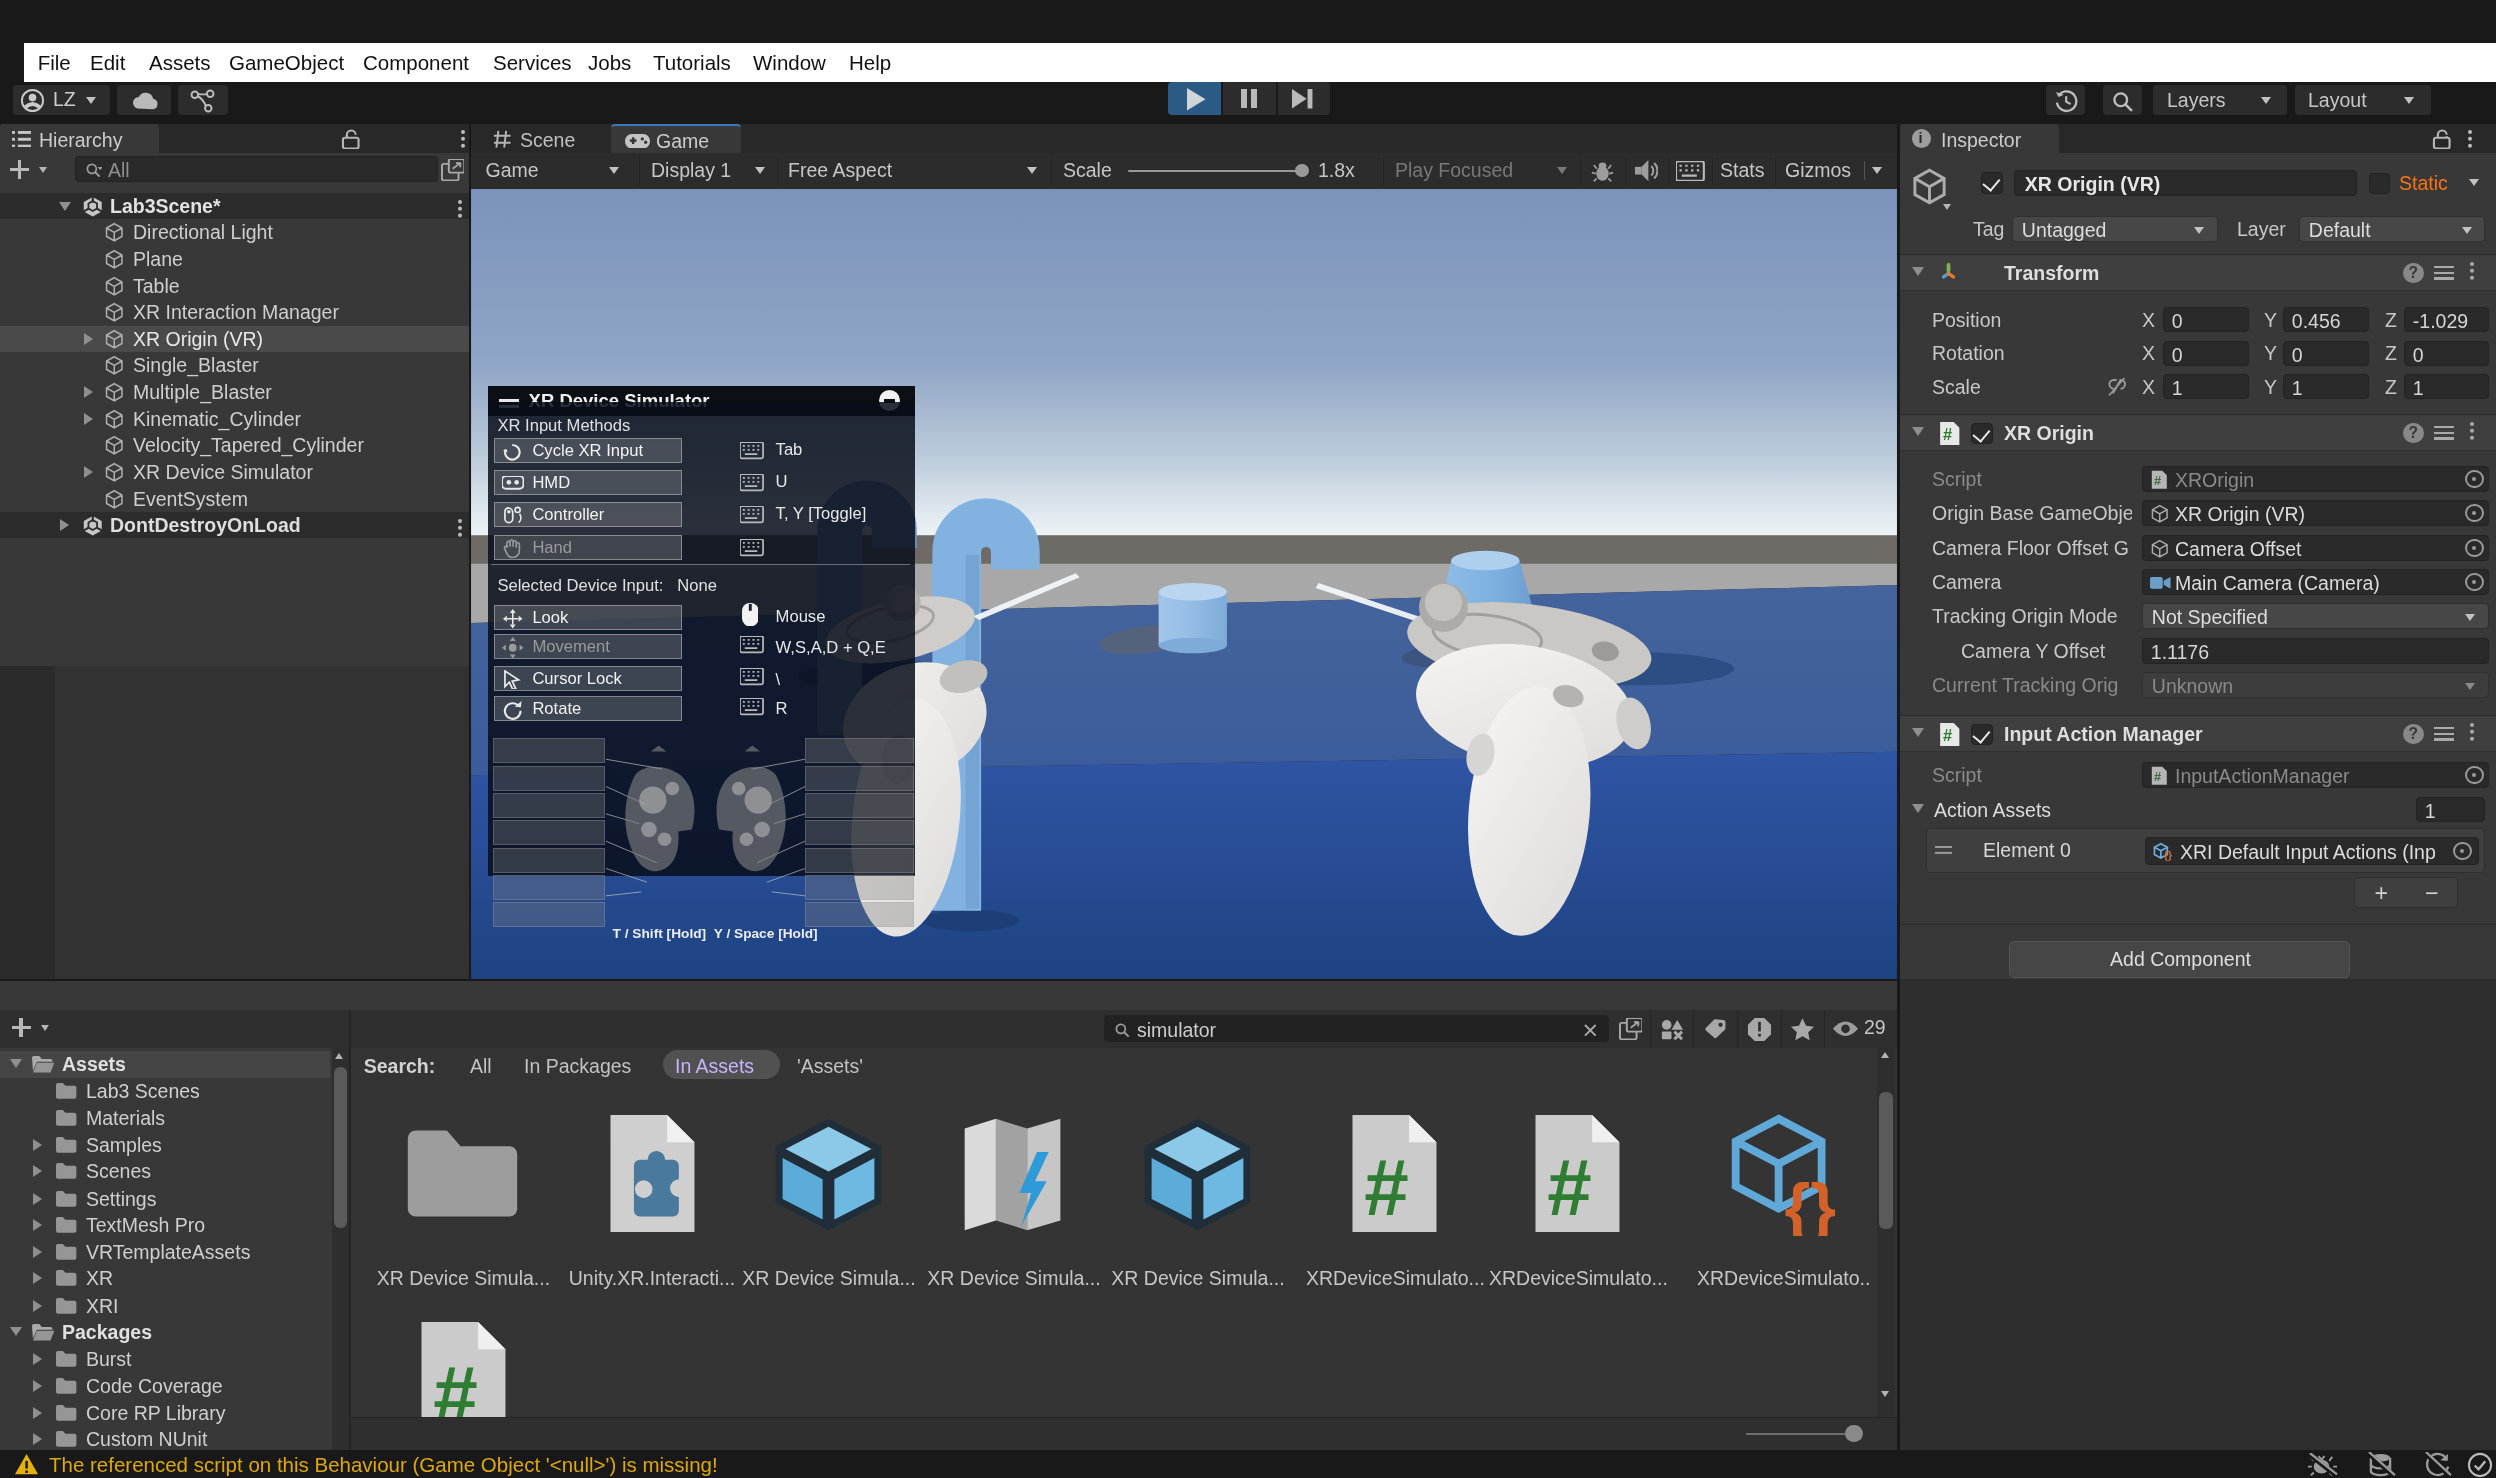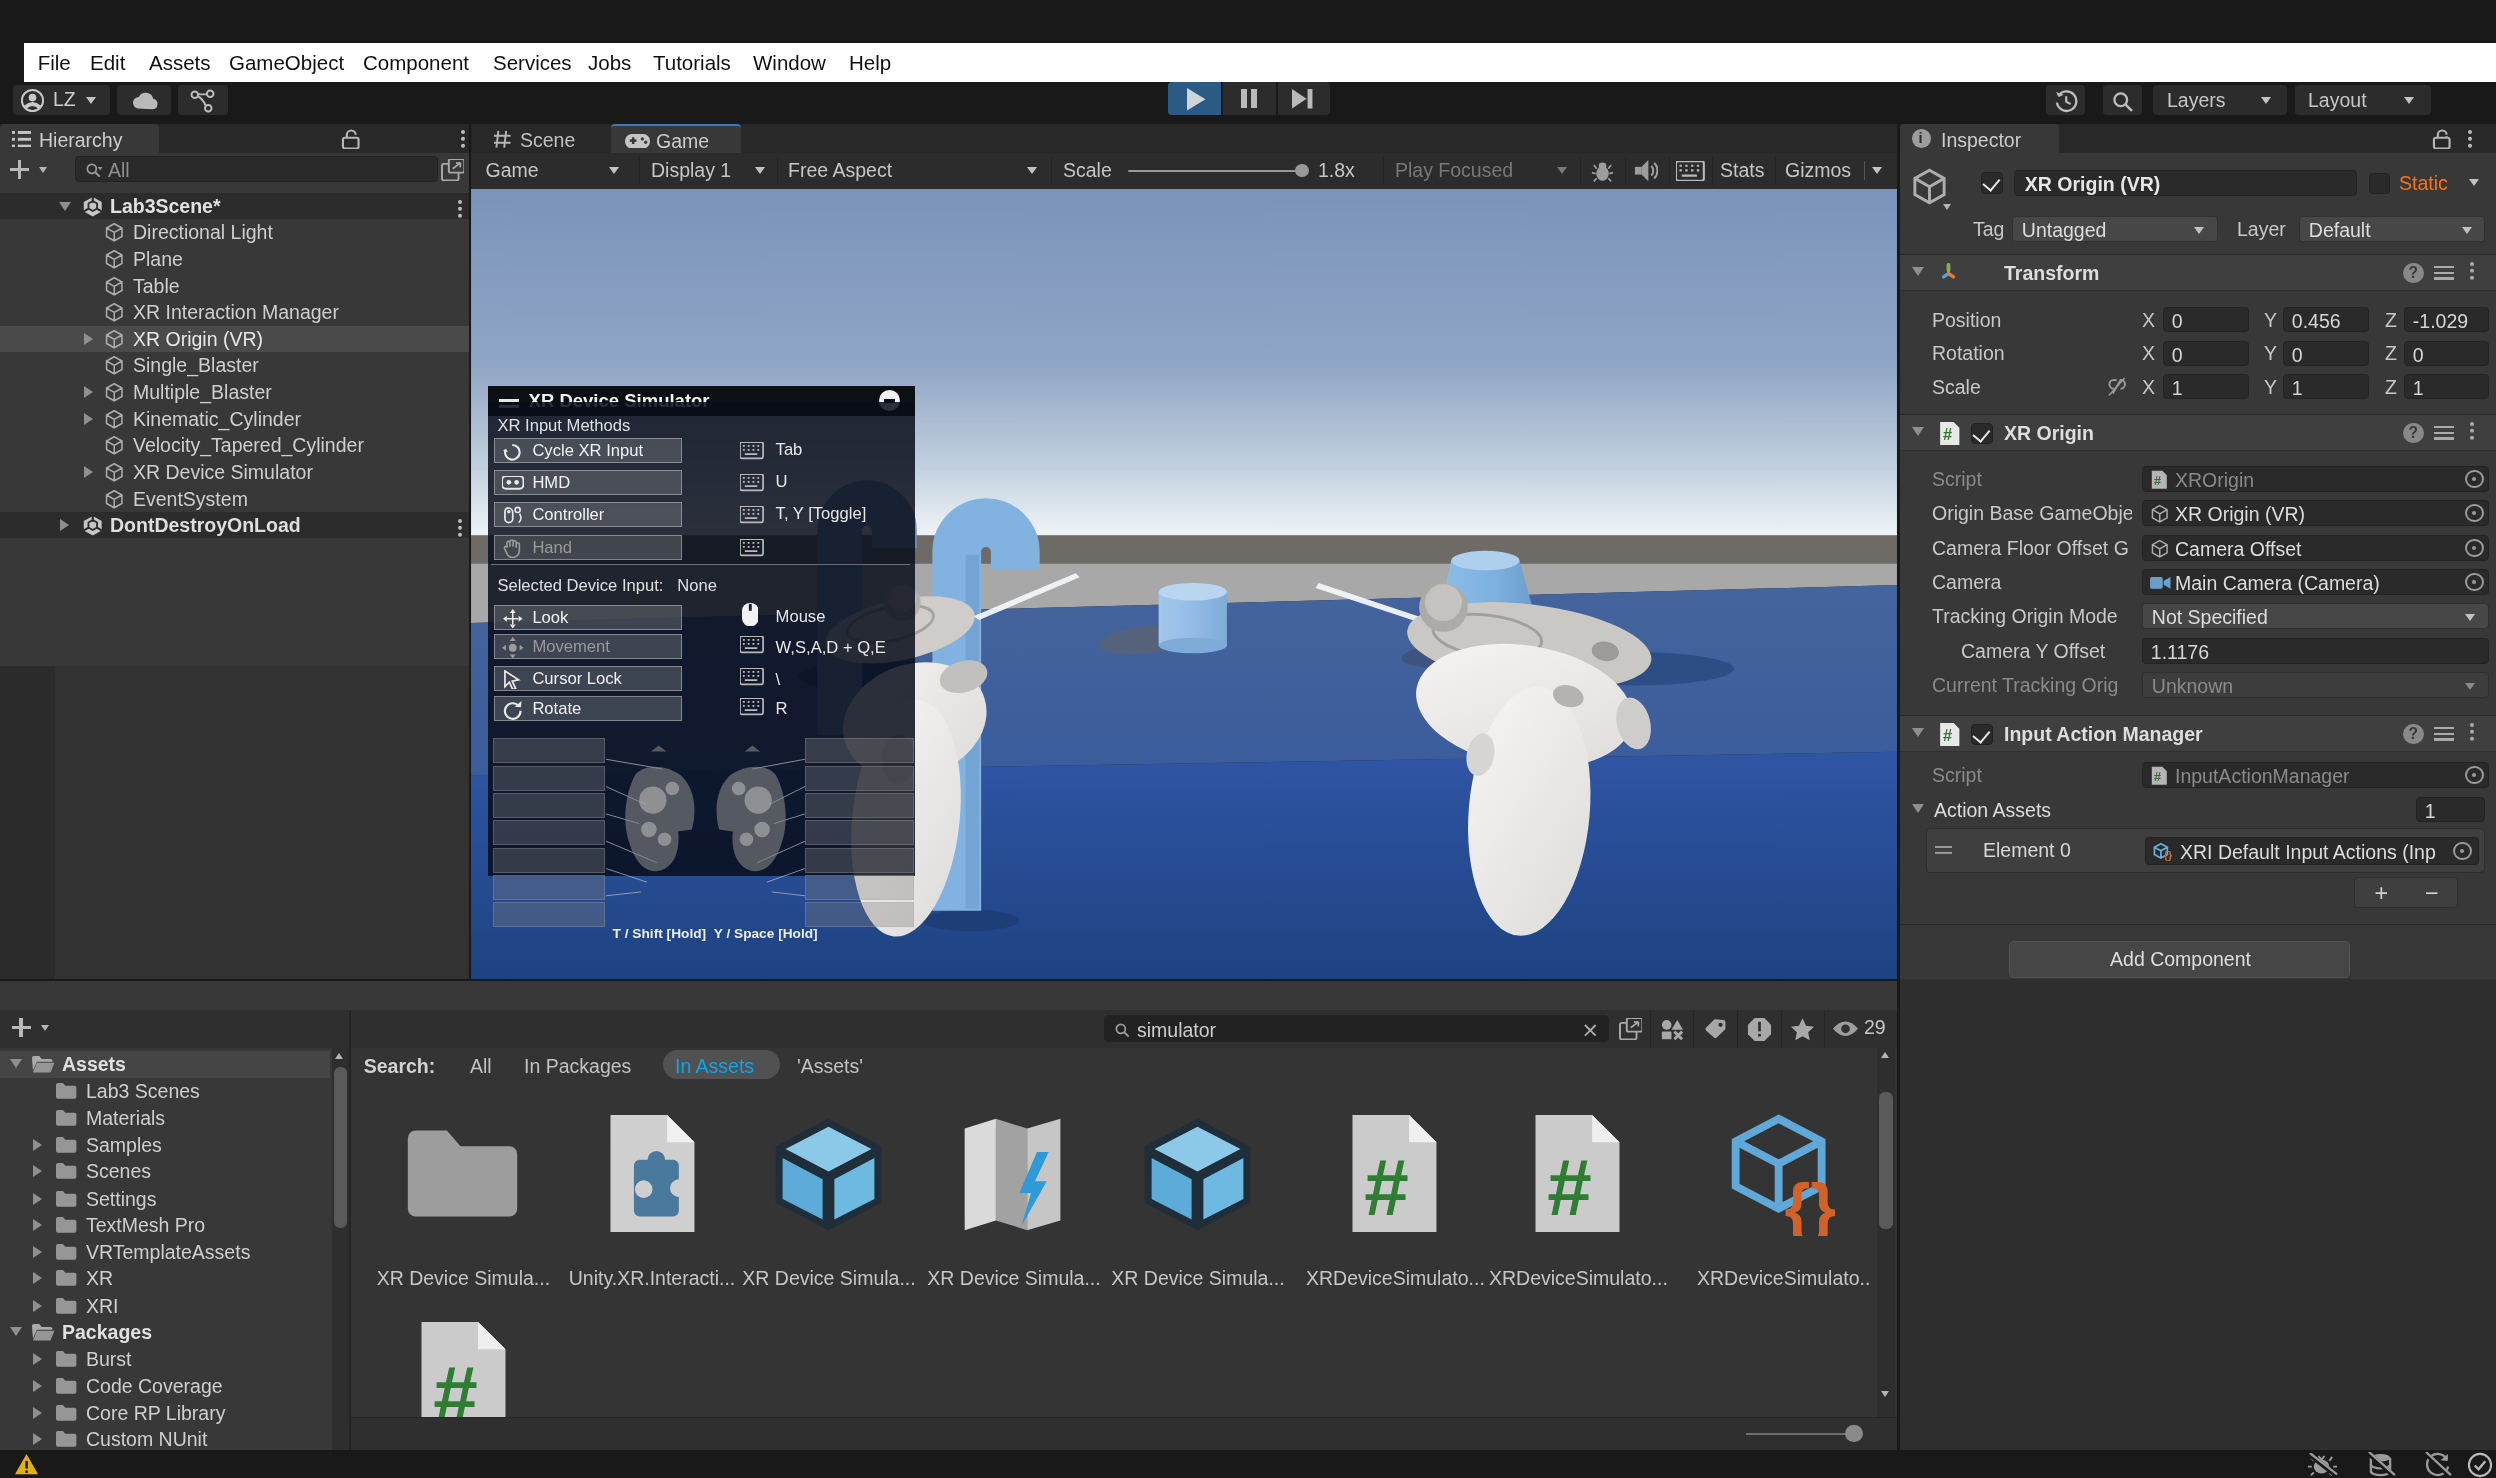--- a/index.html
+++ b/index.html
@@ -1022,21 +1022,21 @@
       <div class="caretsm" style="left:2px;top:2px;transform:rotate(180deg)"></div>
     </div>
     <div class="abs" style="left:334px;top:86px;width:12.7px;height:161px;background:#5a5a5a;border-radius:5.9px"></div>
     <div class="abs" style="left:349px;top:29px;width:2px;height:440px;background:#242424"></div>
 
     <div class="abs" style="left:351px;top:67px;width:1546px;height:402px;background:#343434">
       <div class="abs" style="left:12.7px;top:6.8px;font-size:19.5px;font-weight:bold;color:#d2d2d2">Search:</div>
       <div class="abs" style="left:119px;top:6.8px;font-size:19.5px;color:#c2c2c2">All</div>
       <div class="abs" style="left:173px;top:6.8px;font-size:19.5px;color:#c2c2c2">In Packages</div>
       <div class="abs" style="left:312px;top:2px;width:117px;height:29px;background:#515151;border-radius:14.6px"></div>
-      <div class="abs" style="left:324px;top:6.8px;font-size:19.5px;color:#0ea5e9">In Assets</div>
+      <div class="abs" style="left:324px;top:6.8px;font-size:19.5px;color:#c4b5fd">In Assets</div>
       <div class="abs" style="left:446px;top:6.8px;font-size:19.5px;color:#c2c2c2">'Assets'</div>
       <div id="grid" class="abs" style="left:0;top:35px;width:1521px;height:334px;overflow:hidden">
         <div class="gitem" style="left:24.4px">
             <svg class="gicon" width="125" height="125" viewBox="0 0 128 128">
               <use href="#bigfolder"></use>
             </svg>
             <div class="glabel">XR Device Simula...</div>
           </div>
         <div class="gitem" style="left:213px">
             <svg class="gicon" width="125" height="125" viewBox="0 0 128 128">
@@ -1100,20 +1100,21 @@
       </div>
     </div>
   </div>
 
   <div id="status" class="abs">
     <svg class="abs" style="left:13.7px;top:2.9px" width="25" height="23.4" viewBox="0 0 26 24">
       <path d="M13 1 L25 22 L1 22 Z" fill="#e3b00d"></path>
       <rect x="11.8" y="8" width="2.6" height="8" fill="#191919"></rect>
       <rect x="11.8" y="18" width="2.6" height="2.6" fill="#191919"></rect>
     </svg>
+    <div class="abs" style="left:49px;top:2.9px;font-size:20.5px;color:#dda80c">The referenced script on this Behaviour (Game Object '&lt;null&gt;') is missing!</div>
     <svg class="abs" style="left:2306px;top:2.9px" width="33" height="23.4" viewBox="0 0 34 24">
       <ellipse cx="16" cy="14" rx="8" ry="7" fill="#9b9b9b"></ellipse>
       <path d="M8 8 L5 4 M24 8 L27 4 M6 14 L2 14 M28 14 L32 14 M8 20 L5 23 M24 20 L27 23 M16 7 L13 3 M16 7 L19 3" stroke="#9b9b9b" stroke-width="2"></path>
       <path d="M3 1 L31 23" stroke="#191919" stroke-width="5"></path>
       <path d="M4 0 L32 22" stroke="#9b9b9b" stroke-width="2.4"></path>
     </svg>
     <svg class="abs" style="left:2364px;top:2px" width="33" height="25" viewBox="0 0 34 26">
       <ellipse cx="17" cy="6" rx="10" ry="4" fill="#9b9b9b"></ellipse>
       <path d="M7 6 L7 20 a10 4 0 0 0 20 0 L27 6" fill="none" stroke="#9b9b9b" stroke-width="2.4"></path>
       <path d="M7 13 a10 4 0 0 0 20 0" fill="none" stroke="#9b9b9b" stroke-width="2.4"></path>

